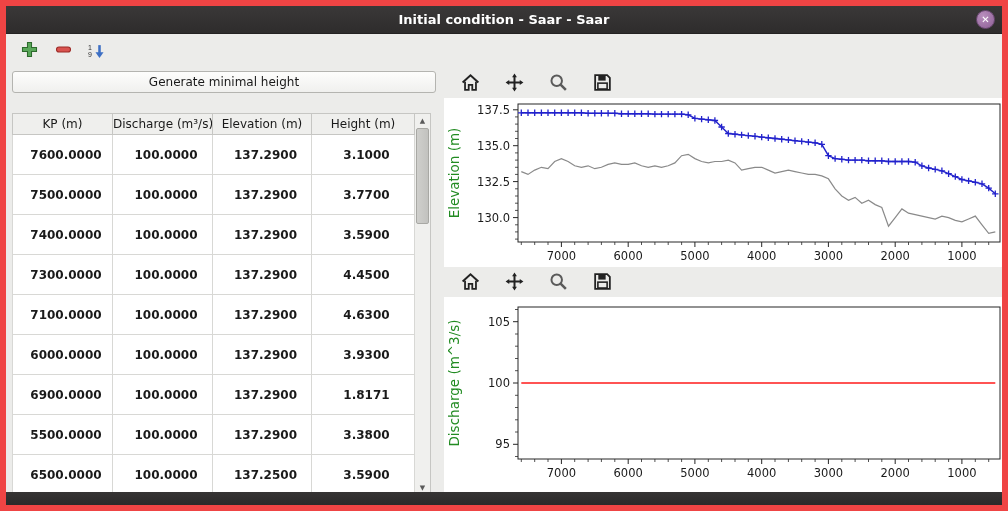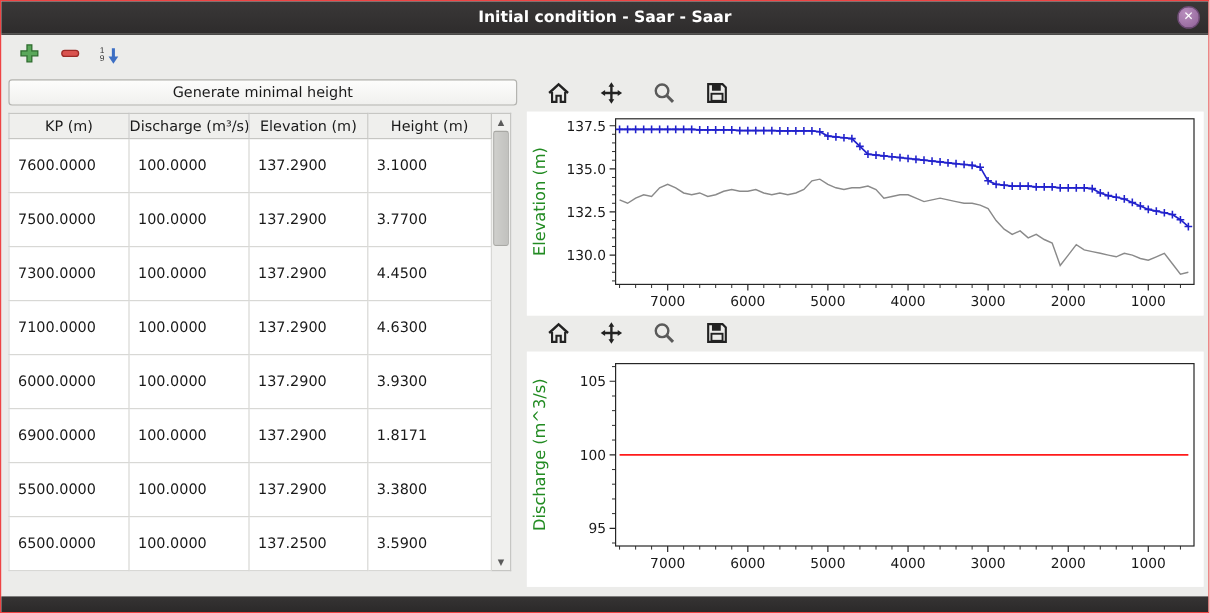--- a/index.html
+++ b/index.html
@@ -1,18 +1,18 @@
 <!DOCTYPE html>
 <html><head>
 <meta charset="utf-8">
 <style>
   html,body{margin:0;padding:0;background:#fff;}
   *{box-sizing:border-box;}
   .window{
-    width:1008px;height:511px;border:1px solid #ef4444;background:#ececea;
+    width:1008px;height:511px;border:6px solid #ef4444;background:#ececea;
     display:flex;flex-direction:column;font-family:"DejaVu Sans",sans-serif;
     color:#1a1a1a;overflow:hidden;
   }
   
   .titlebar{height:28px;flex:0 0 auto;background:linear-gradient(#3a3838,#2e2c2c);
     display:flex;align-items:center;justify-content:center;position:relative;
     border-bottom:1px solid #242222;}
   .title{color:#ffffff;font-size:13px;font-weight:bold;}
   .close-btn{position:absolute;right:7px;top:4px;width:19px;height:19px;border-radius:50%;
     background:radial-gradient(circle at 35% 30%,#b98fbe,#8d5f95);border:1px solid #6d4a74;
@@ -23,26 +23,26 @@
     align-items:center;justify-content:center;padding:0;cursor:default;}
   .sort-wrap{display:flex;align-items:center;}
   .sort-digits{display:flex;flex-direction:column;font-size:7px;line-height:7px;color:#333;margin-right:1px;}
   
   .content{flex:1;display:flex;min-height:0;}
   .left-panel{width:434px;flex:0 0 auto;padding:3px 4px 0 6px;}
   .btn-row{display:flex;gap:6px;border-radius:10px;}
   .gen-btn{flex:1;height:22px;background:linear-gradient(#fdfdfc,#f0f0ee);
     border:1px solid #b4b4b0;border-radius:3px;font-size:12px;font-family:inherit;
     display:flex;align-items:center;justify-content:center;cursor:default;color:#1a1a1a;}
-  .table-area{display:flex;margin-top:6px;height:382px;}
+  .table-area{display:flex;margin-top:20px;height:382px;}
   table{border-collapse:collapse;background:#fff;font-size:12px;table-layout:fixed;width:402px;}
   th{height:21px;background:#efefed;border:1px solid #c6c6c3;font-weight:normal;
      font-size:12px;text-align:center;padding:0;overflow:hidden;white-space:nowrap;}
-  td{height:29px;border:1px solid #d8d8d5;padding:0 0 0 7px;text-align:left;
-     overflow:hidden;white-space:nowrap;background:#fff;}
+  td{height:29px;border:1px solid #d8d8d5;padding:0 0 0 7px;text-align:center;
+     overflow:hidden;white-space:nowrap;background:#fff;font-weight:bold;}
   .v-scrollbar{width:16px;height:382px;background:#f0f0ee;border:1px solid #c6c6c3;
     border-left:none;display:flex;flex-direction:column;align-items:stretch;}
   .scroll-btn{height:13px;font-size:7px;color:#5a5a5a;display:flex;align-items:center;
     justify-content:center;cursor:default;}
   .scroll-track{flex:1;position:relative;}
   .scroll-thumb{position:absolute;top:1px;left:1px;right:1px;height:96px;
     background:linear-gradient(90deg,#cfcfcc,#c2c2bf);border:1px solid #a8a8a4;border-radius:2px;}
   
   .right-panel{flex:1;display:flex;flex-direction:column;padding:0 2px 0 4px;min-width:0;}
   .plot-toolbar{height:28px;flex:0 0 auto;display:flex;align-items:center;gap:20px;
@@ -118,20 +118,26 @@
                 <td>7600.0000</td>
                 <td>100.0000</td>
                 <td>137.2900</td>
                 <td>3.1000</td>
               </tr>
               <tr>
                 <td>7500.0000</td>
                 <td>100.0000</td>
                 <td>137.2900</td>
                 <td>3.7700</td>
+              </tr>
+              <tr>
+                <td>7400.0000</td>
+                <td>100.0000</td>
+                <td>137.2900</td>
+                <td>3.5900</td>
               </tr>
               <tr>
                 <td>7300.0000</td>
                 <td>100.0000</td>
                 <td>137.2900</td>
                 <td>4.4500</td>
               </tr>
               <tr>
                 <td>7100.0000</td>
                 <td>100.0000</td>

